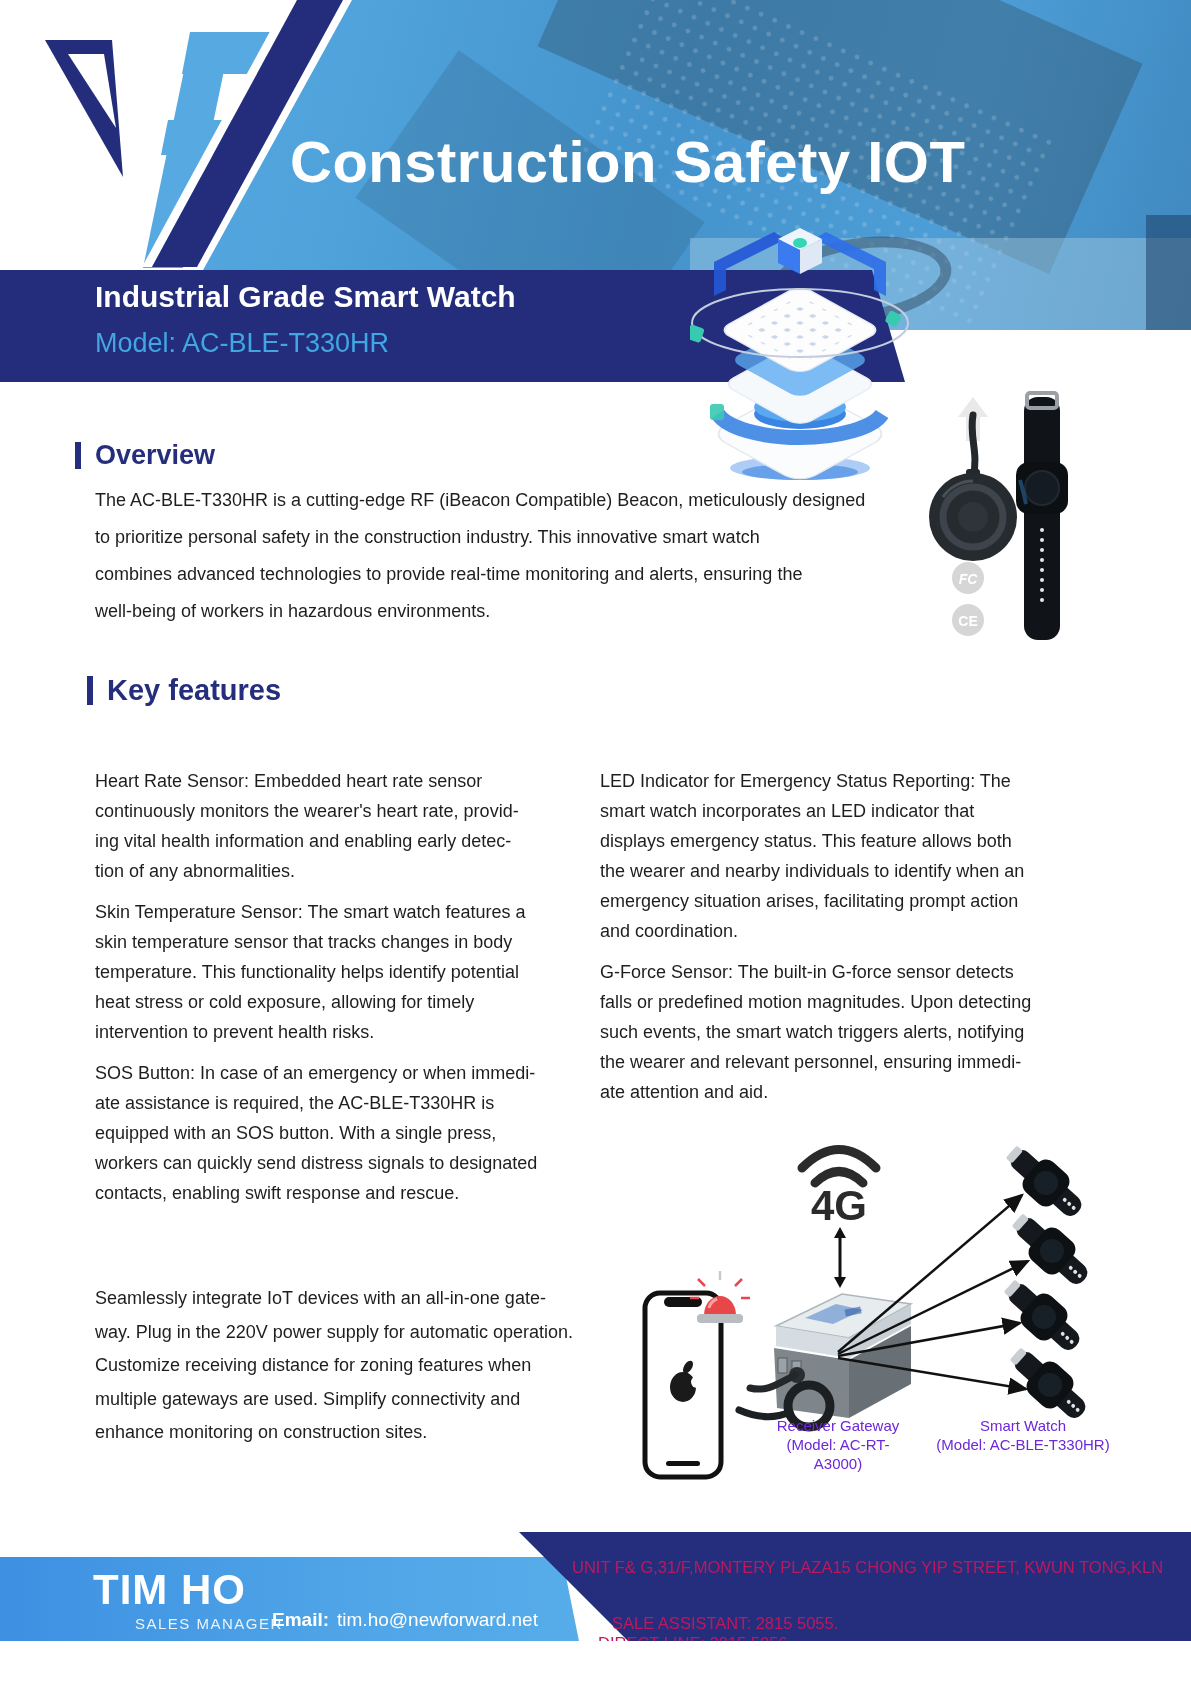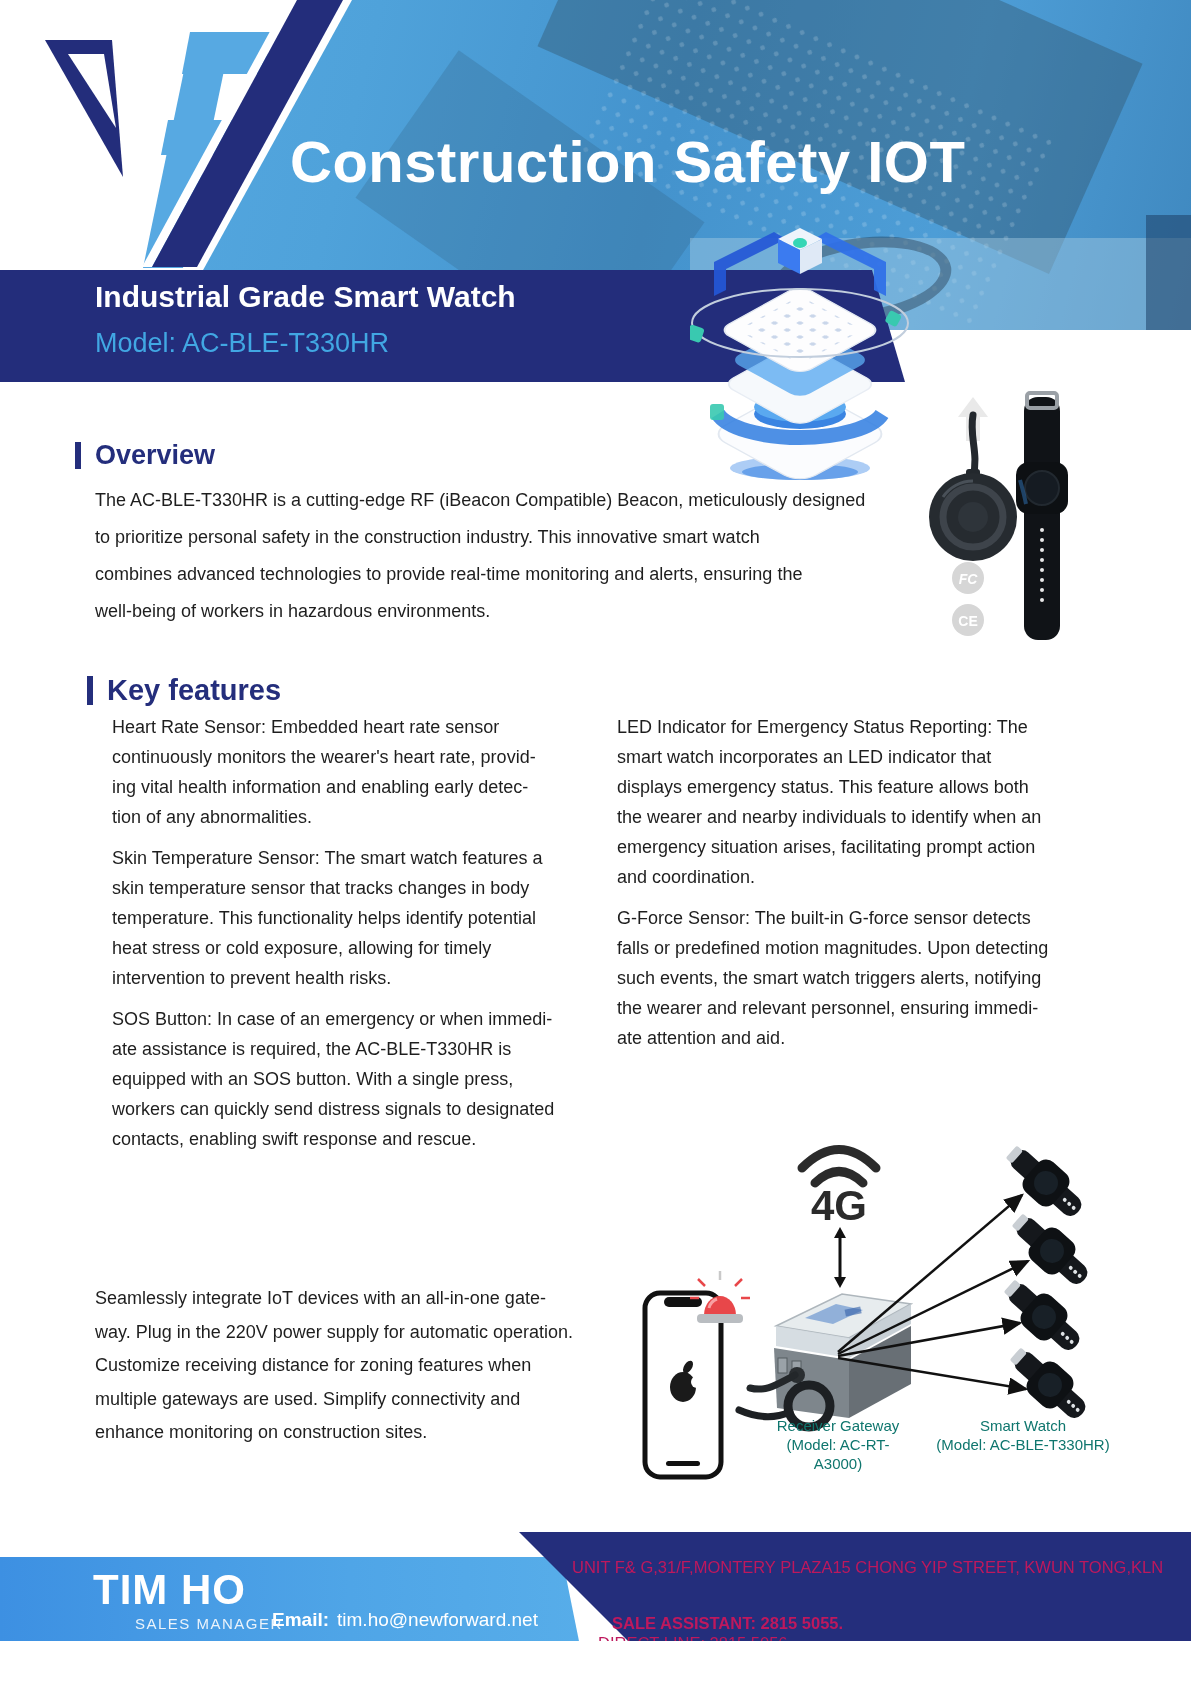--- a/index.html
+++ b/index.html
@@ -29,46 +29,46 @@
 
   
   .sec-head{display:flex;align-items:center;color:#242e7c;font-weight:700;}
   .sec-bar{display:inline-block;width:6px;background:#242e7c;margin-right:14px;}
   .h-overview{left:75px;top:440px;font-size:27px;}  .h-overview .sec-bar{height:27px;}
   .h-features{left:75px;top:674px;font-size:29px;padding-left:12px;}  .h-features .sec-bar{height:29px;}
   .h-gateway{left:75px;top:1222px;font-size:30px;}  .h-gateway .sec-bar{height:30px;}
 
   .body-text{white-space:pre-line;font-size:18px;color:#1e1e1e;}
   .overview-body{left:95px;top:482px;width:880px;line-height:37px;}
-  .kf-col{position:absolute;top:712px;margin-left:17px;}
+  .kf-col{position:absolute;top:766px;}
   .kf-left{left:95px;width:515px;}
   .kf-right{left:600px;width:500px;}
   .para{white-space:pre-line;font-size:18px;line-height:30px;margin:0 0 11px 0;color:#1e1e1e;}
   .gateway-body{left:95px;top:1282px;width:545px;line-height:33.5px;}
 
-  .caption{position:absolute;white-space:pre-line;text-align:center;font-size:15px;line-height:19px;color:#0f766e;}
+  .caption{position:absolute;white-space:pre-line;text-align:center;font-size:15px;line-height:19px;color:#6d28d9;}
   .cap-receiver{left:763px;top:1416px;width:150px;}
   .cap-watch{left:933px;top:1416px;width:180px;}
 
   
   .footer-blue{left:0;top:1557px;width:582px;height:99px;
      clip-path:polygon(0 0,562px 0,582px 99px,0 99px);
      background:linear-gradient(90deg,#3d90e2 0%,#4fa5e7 60%,#57ade9 100%);}
   .footer-navy{left:519px;top:1532px;width:672px;height:141px;background:#242e7c;
      clip-path:polygon(0 0,672px 0,672px 141px,141px 141px);}
   .f-name{left:93px;top:1566px;font-size:42px;font-weight:700;color:#fff;letter-spacing:1px;}
   .f-role{left:95px;top:1615px;font-size:15px;color:#eaf3fb;letter-spacing:1.5px;margin-left:40px;}
   .f-line{position:absolute;color:#fff;font-size:19px;}
   .f-mobile{left:272px;top:1603px;margin-top:36px;}
   .f-email{left:272px;top:1609px;}
   .f-line b{font-weight:700;margin-right:8px;}
   .addr{position:absolute;color:#be185d;font-size:16.5px;}
   .addr1{left:572px;top:1558px;}
   .addr2{left:598px;top:1586px;margin-top:48px;}
-  .addr3{left:612px;top:1614px;font-weight:bold;}
+  .addr3{left:612px;top:1614px;}
 
   svg text{font-family:"Liberation Sans","DejaVu Sans",sans-serif;}
 </style>
 </head>
 <body>
 
 <div class="page">
 
   <div class="abs hero-photo">
     <div class="ph-shape ph1"></div>

